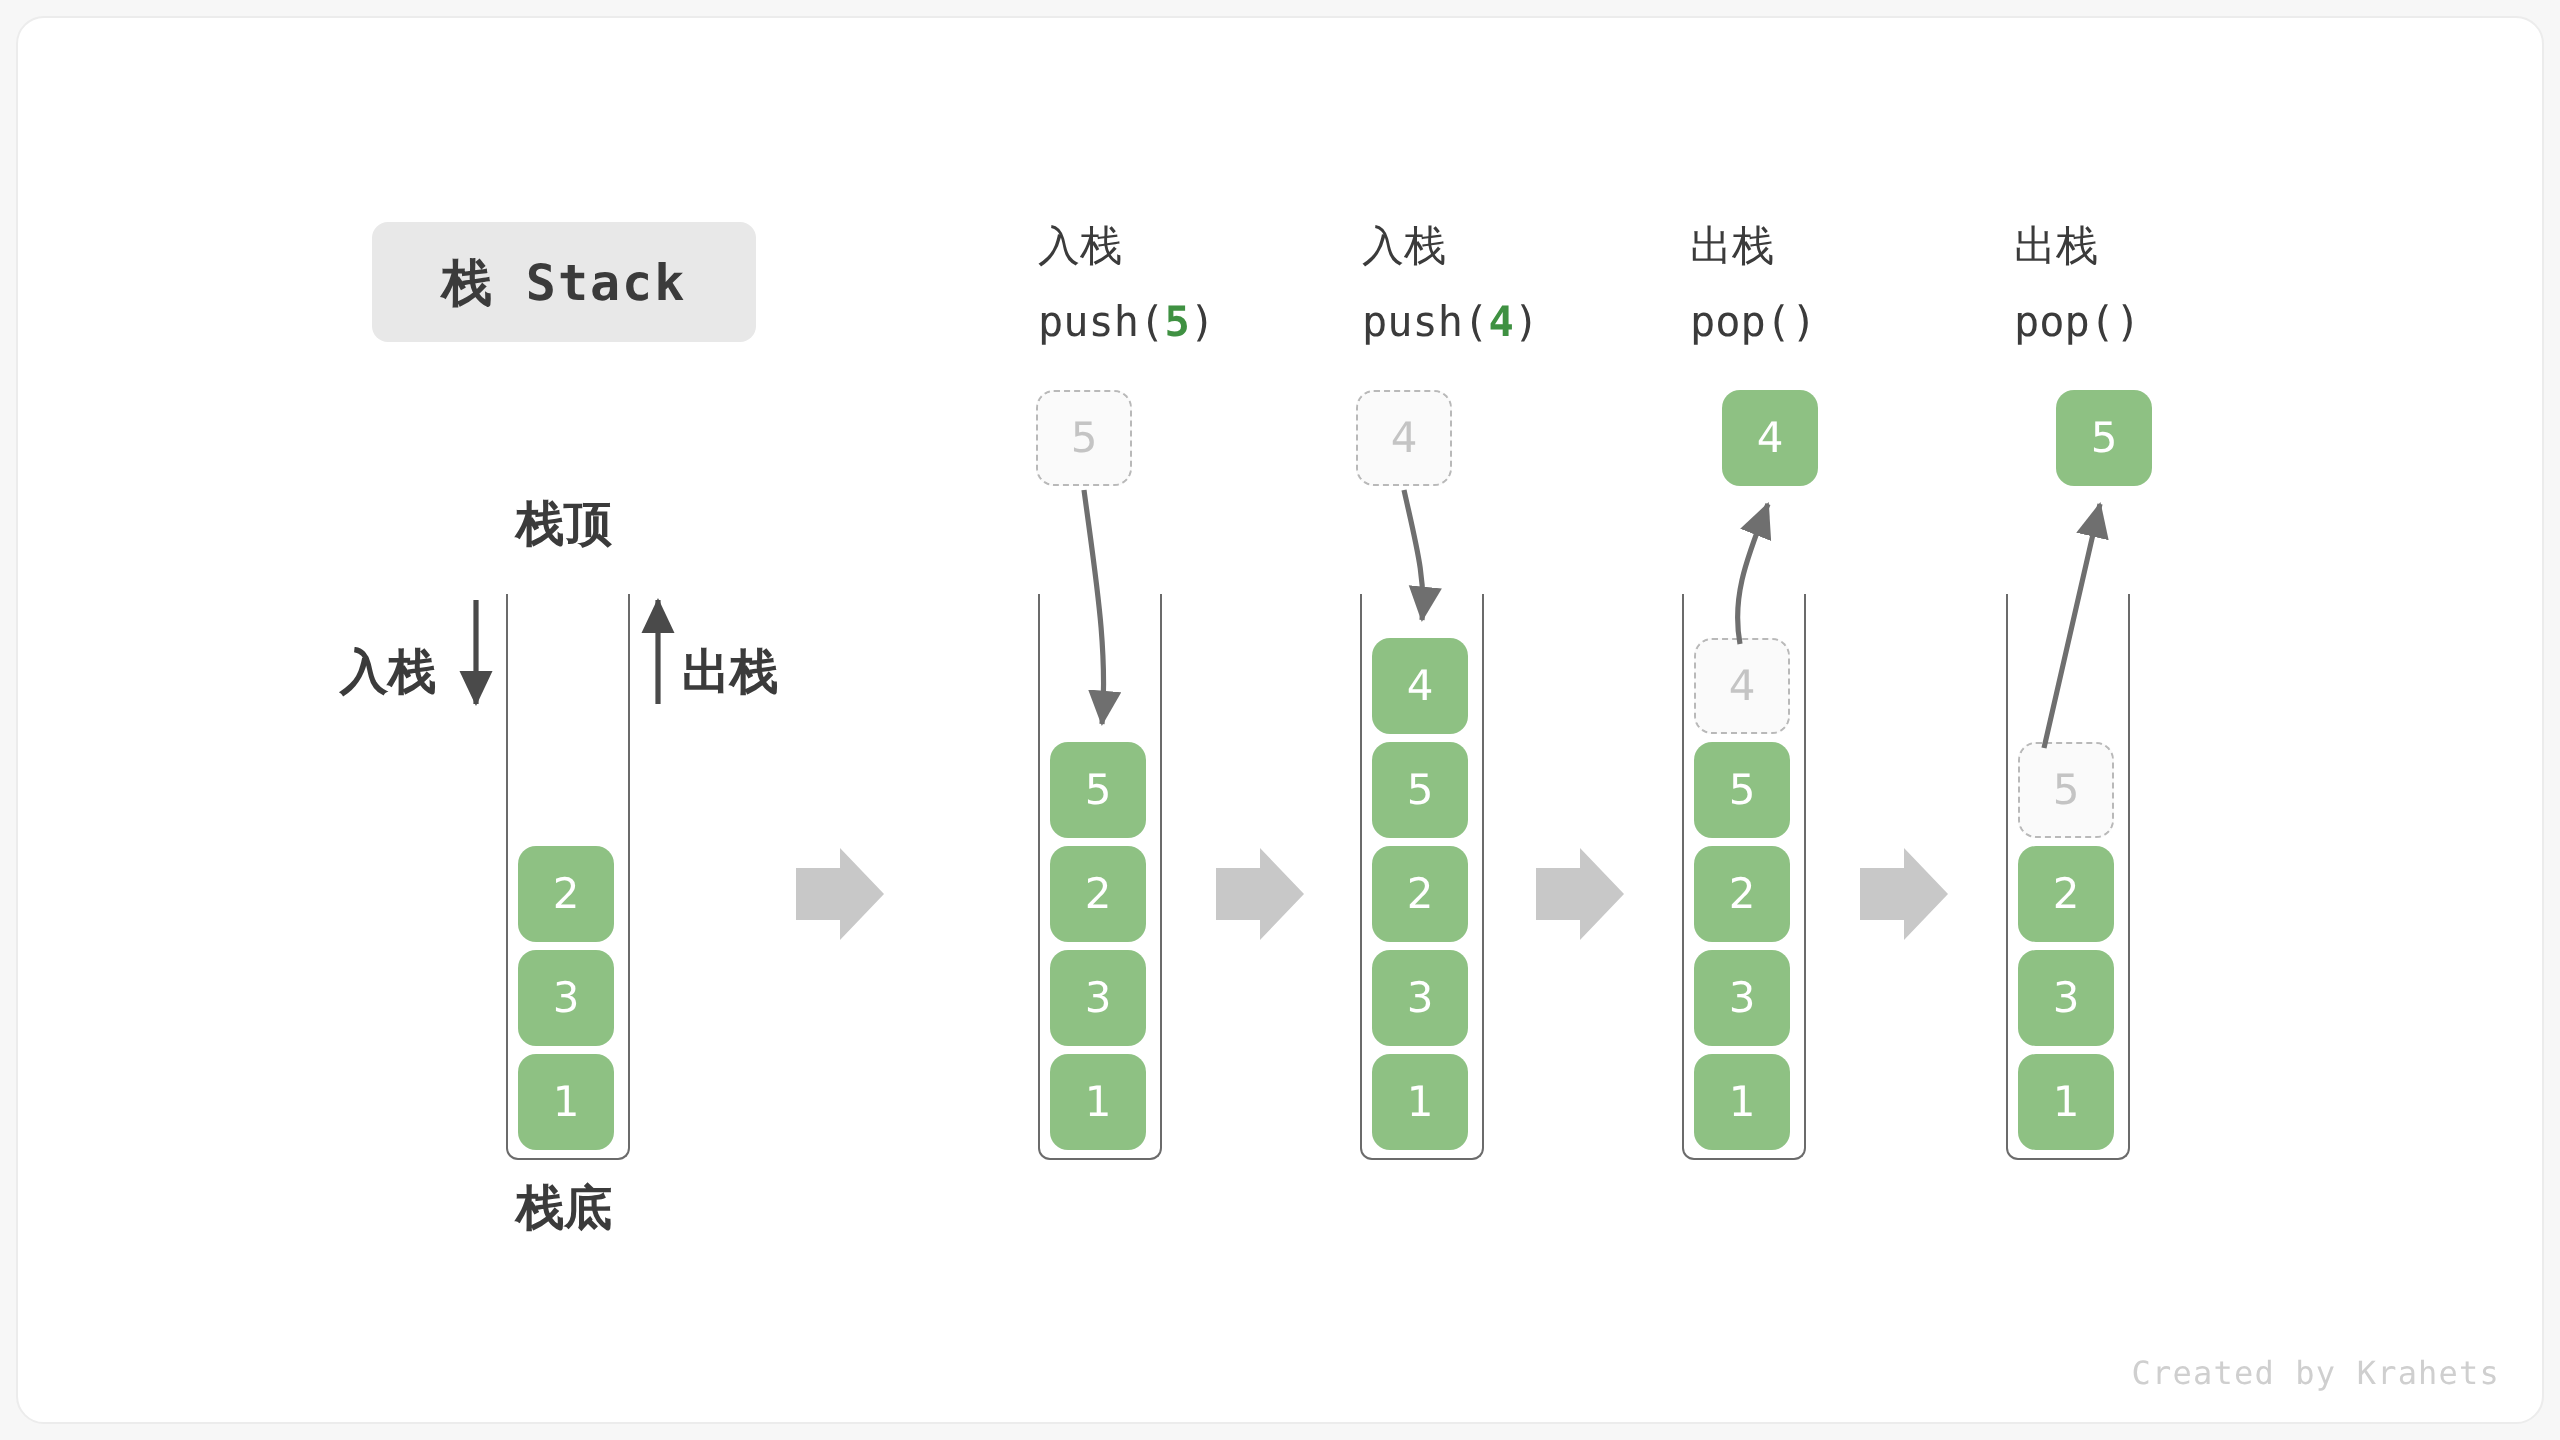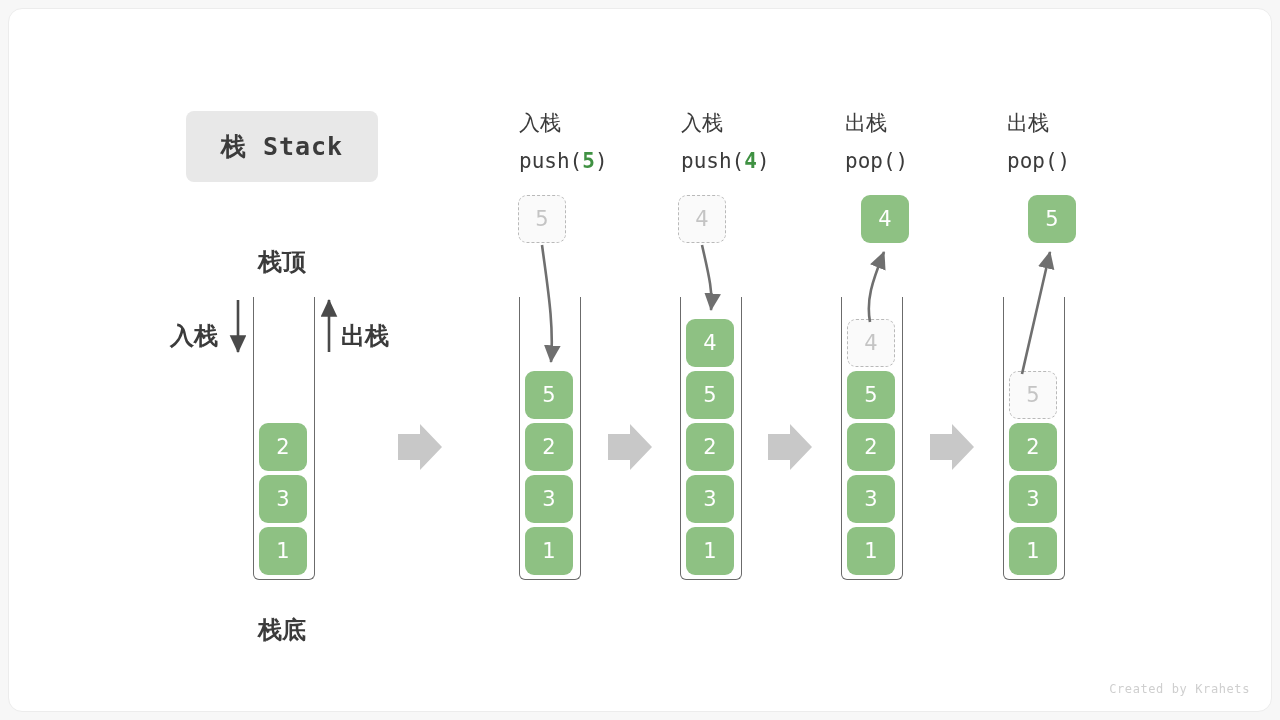--- a/index.html
+++ b/index.html
@@ -26,21 +26,21 @@
     background: #ffffff;
     border: 1px solid #ececec;
     border-radius: 14px;
     box-sizing: border-box;
   }
   .abs { position: absolute; }
 
   
   #title-chip {
     left: 186px; top: 111px;
-    width: 192px; height: 71px;
+    width: 192px; height: 60px;
     background: #e8e8e8;
     border-radius: 8px;
     display: flex; align-items: center; justify-content: center;
   }
   #title-chip .title-text {
     font-family: "DejaVu Sans Mono", "Liberation Mono", monospace;
     font-size: 25px;
     font-weight: bold;
     color: #3b3b3b;
     letter-spacing: 1px;
@@ -105,37 +105,37 @@
     position: absolute;
     left: 0; top: 0;
     width: 1280px; height: 720px;
     pointer-events: none;
   }
 
   
   #credit {
     right: 30px; bottom: 24px;
     font-family: "DejaVu Sans Mono", "Liberation Mono", monospace;
-    font-size: 12px;
+    font-size: 16px;
     color: #cfcfcf;
     letter-spacing: 0.6px;
   }
 </style>
 </head>
 <body>
 
 <div id="canvas">
   <div id="card" class="abs"></div>
 
   <div id="title-chip" class="abs">
     <span class="title-text">栈 Stack</span>
   </div>
 
   <div class="abs cn-label" style="left:258px; top:246px;">栈顶</div>
-  <div class="abs cn-label" style="left:258px; top:614px;">栈底</div>
+  <div class="abs cn-label" style="left:258px; top:588px;">栈底</div>
   <div class="abs cn-label" style="left:170px; top:320px;">入栈</div>
   <div class="abs cn-label" style="left:341px; top:320px;">出栈</div>
 
   <div class="abs stack-frame" style="left:253px; top:297px; height:283px;"></div>
   <div class="abs cell filled" style="left:259px; top:423px;">2</div>
   <div class="abs cell filled" style="left:259px; top:475px;">3</div>
   <div class="abs cell filled" style="left:259px; top:527px;">1</div>
 
   <div class="abs op-label" style="left:519px; top:104px;">
     <div>入栈</div>

